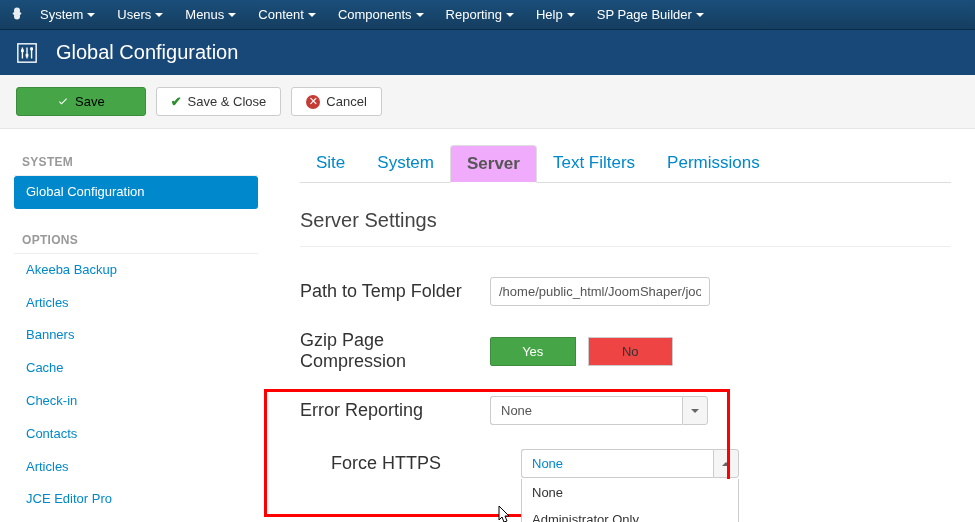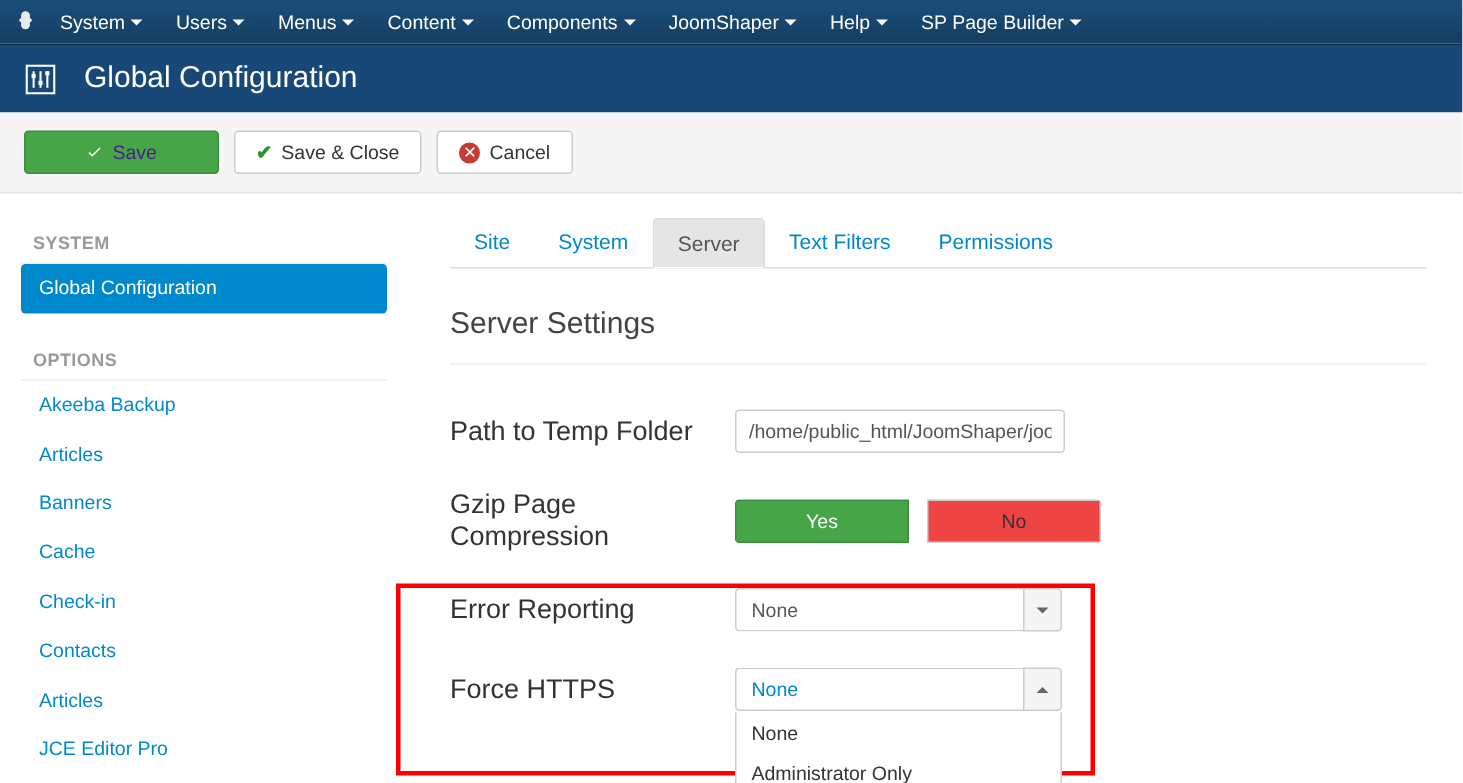--- a/index.html
+++ b/index.html
@@ -12,46 +12,46 @@
 .caret-down { width: 0; height: 0; border-left: 4px solid transparent; border-right: 4px solid transparent; border-top: 4px solid #fff; display: inline-block; }
 
 
 .page-header { background: #184877; color: #fff; height: 45px; display: flex; align-items: center; padding: 0 16px; }
 .page-header .cfg-icon { width: 22px; height: 22px; margin-right: 18px; }
 .page-header h1 { font-size: 20px; font-weight: 400; }
 
 
 .toolbar { background: #f5f5f5; border-bottom: 1px solid #e5e5e5; padding: 12px 16px; display: flex; gap: 10px; }
 .btn { border: 1px solid #ccc; background: #fff; border-radius: 3px; padding: 6px 14px; font-size: 13px; cursor: pointer; display: inline-flex; align-items: center; gap: 6px; color: #333; }
-.btn-success { background: #46a546; border-color: #3d8b3d; color: #4c1d95; padding: 6px 40px; }
+.btn-success { background: #46a546; border-color: #3d8b3d; color: #000000; padding: 6px 40px; }
 .check-icon { color: #2f8f2f; font-weight: bold; }
 .x-circle { width: 14px; height: 14px; border-radius: 50%; background: #c43c35; color: #fff; display: inline-flex; align-items: center; justify-content: center; font-size: 11px; }
 
 
 .layout { display: flex; padding: 0; }
 .sidebar { width: 270px; padding: 20px 12px 0 14px; }
 .sidebar .group-label { color: #999; font-size: 12px; font-weight: bold; padding: 6px 8px; letter-spacing: .3px; }
 .sidebar ul { list-style: none; border-top: 1px solid #eee; margin-bottom: 18px; }
 .sidebar li { padding: 6px 12px; color: #08c; cursor: pointer; border-radius: 3px; font-size: 13px; line-height: 1.6; }
 .sidebar li.active { background: #0088cc; color: #fff; }
 
 .content { flex: 1; padding: 16px 24px 16px 30px; position: relative; }
 .tabs { list-style: none; display: flex; border-bottom: 1px solid #ddd; margin-bottom: 26px; }
-.tabs li { padding: 8px 16px; color: #08c; cursor: pointer; font-size: 14px; }
-.tabs li.active { border: 1px solid #ddd; border-bottom-color: #fff; margin-bottom: -1px; border-radius: 4px 4px 0 0; color: #555; background: #e5e5e5; }
+.tabs li { padding: 8px 16px; color: #08c; cursor: pointer; font-size: 17px; }
+.tabs li.active { border: 1px solid #ddd; border-bottom-color: #fff; margin-bottom: -1px; border-radius: 4px 4px 0 0; color: #555; background: #f0abfc; font-weight: bold; }
 
 .content h2 { font-size: 20px; font-weight: 400; color: #444; margin-bottom: 14px; }
 hr { border: none; border-top: 1px solid #eee; margin-bottom: 30px; }
 
 .form-row { display: flex; align-items: center; margin-bottom: 24px; }
 .form-row .label { width: 190px; color: #333; font-size: 18px; }
 .form-row .control { flex: 0 0 220px; }
 
 .text-input { width: 220px; border: 1px solid #ccc; border-radius: 3px; padding: 6px 8px; font-size: 13px; color: #555; }
-.btn-group { display: flex; width: 244px; border-radius: 3px; overflow: hidden; gap: 12px; }
+.btn-group { display: flex; width: 183px; border-radius: 3px; overflow: hidden; gap: 12px; }
 .btn-group .seg { flex: 1; text-align: center; padding: 6px 0; border: 1px solid #ccc; font-size: 13px; cursor: pointer; background: #ef4444; }
 .btn-group .seg.yes { background: #46a546; color: #fff; border-color: #3d8b3d; }
 
 .select-wrap { width: 218px; display: flex; }
 .select-wrap .display { flex: 1; border: 1px solid #ccc; border-right: none; border-radius: 3px 0 0 3px; background: #fff; padding: 6px 10px; font-size: 13px; color: #555; }
 .select-wrap .toggle { width: 26px; border: 1px solid #ccc; border-radius: 0 3px 3px 0; background: #f5f5f5; display: flex; align-items: center; justify-content: center; cursor: pointer; }
 .caret-down.dark { border-top-color: #666; }
 .caret-up.dark { width:0;height:0;border-left:4px solid transparent;border-right:4px solid transparent;border-bottom:4px solid #666; }
 
 .open .display { color: #08c; }
@@ -85,21 +85,21 @@
     </span>
   <span class="menu-item">
       <span>Content</span>
       <span class="caret-down"></span>
     </span>
   <span class="menu-item">
       <span>Components</span>
       <span class="caret-down"></span>
     </span>
   <span class="menu-item">
-      <span>JoomShaper</span>
+      <span>Reporting</span>
       <span class="caret-down"></span>
     </span>
   <span class="menu-item">
       <span>Help</span>
       <span class="caret-down"></span>
     </span>
   <span class="menu-item">
       <span>SP Page Builder</span>
       <span class="caret-down"></span>
     </span>
@@ -188,21 +188,21 @@
       <div class="control">
         <div class="select-wrap">
           <div class="display">None</div>
           <div class="toggle">
               <span class="caret-down dark"></span>
             </div>
         </div>
       </div>
     </div>
 
-    <div class="form-row" style="position:relative;">
+    <div class="form-row" style="position:relative;margin-left:31px;">
       <div class="label">Force HTTPS</div>
       <div class="control" style="position:relative;">
         <div class="select-wrap open">
           <div class="display">None</div>
           <div class="toggle">
               <span class="caret-up dark"></span>
             </div>
         </div>
         <div class="dropdown-panel" style="left:0; top:30px;">
           <div class="opt">None</div>

